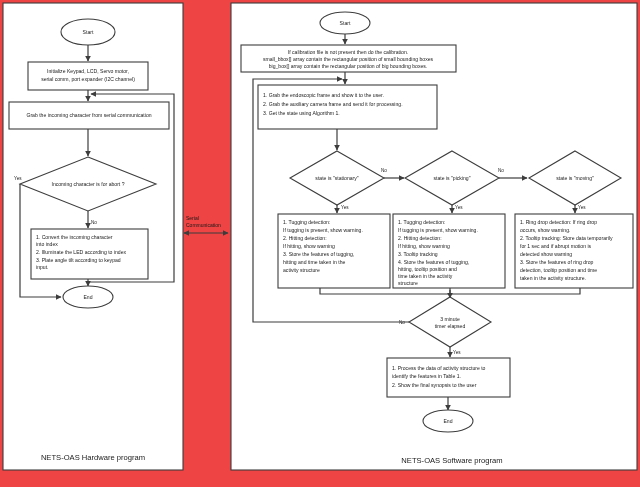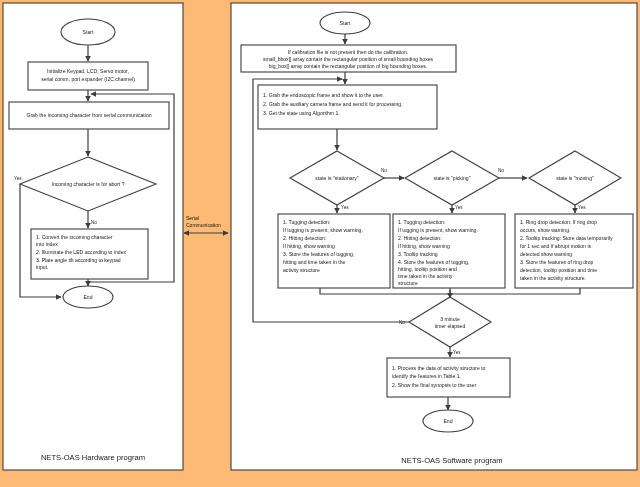--- a/index.html
+++ b/index.html
@@ -10,21 +10,21 @@
   body {
     width: 640px;
     height: 487px;
     overflow: hidden;
     font-family: "Liberation Sans", sans-serif;
   }
   #canvas {
     position: relative;
     width: 640px;
     height: 487px;
-    background: #fdba74;
+    background: #ef4444;
   }
   svg#flow {
     position: absolute;
     top: 0;
     left: 0;
     width: 640px;
     height: 487px;
   }
   .frame {
     fill: #ffffff;

